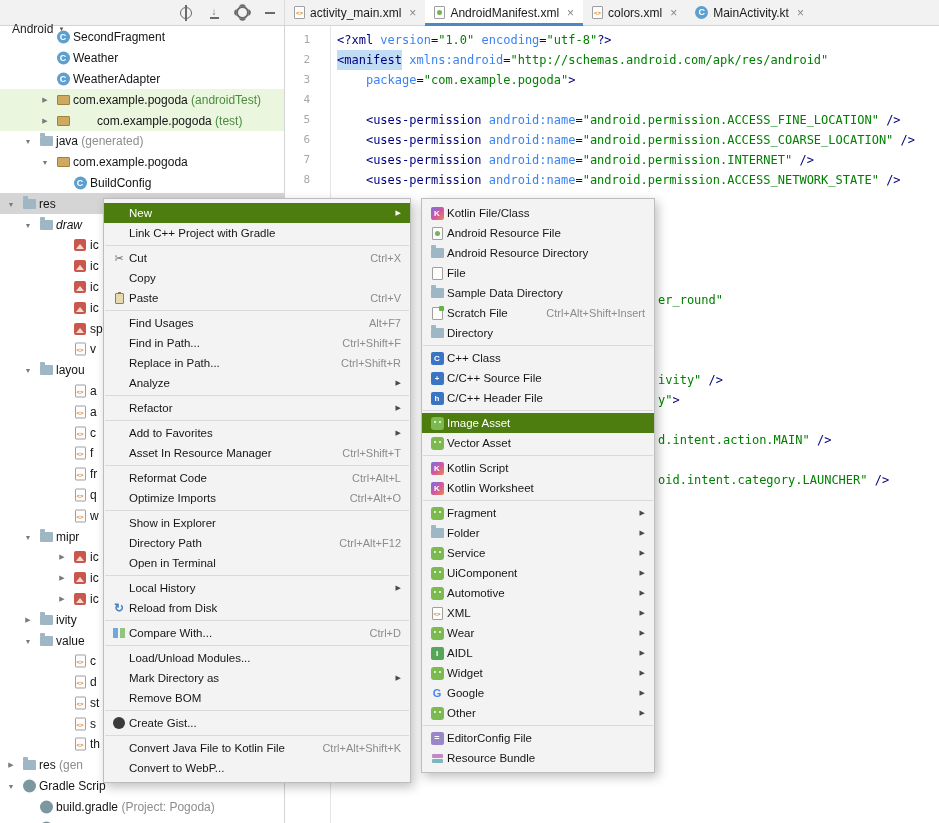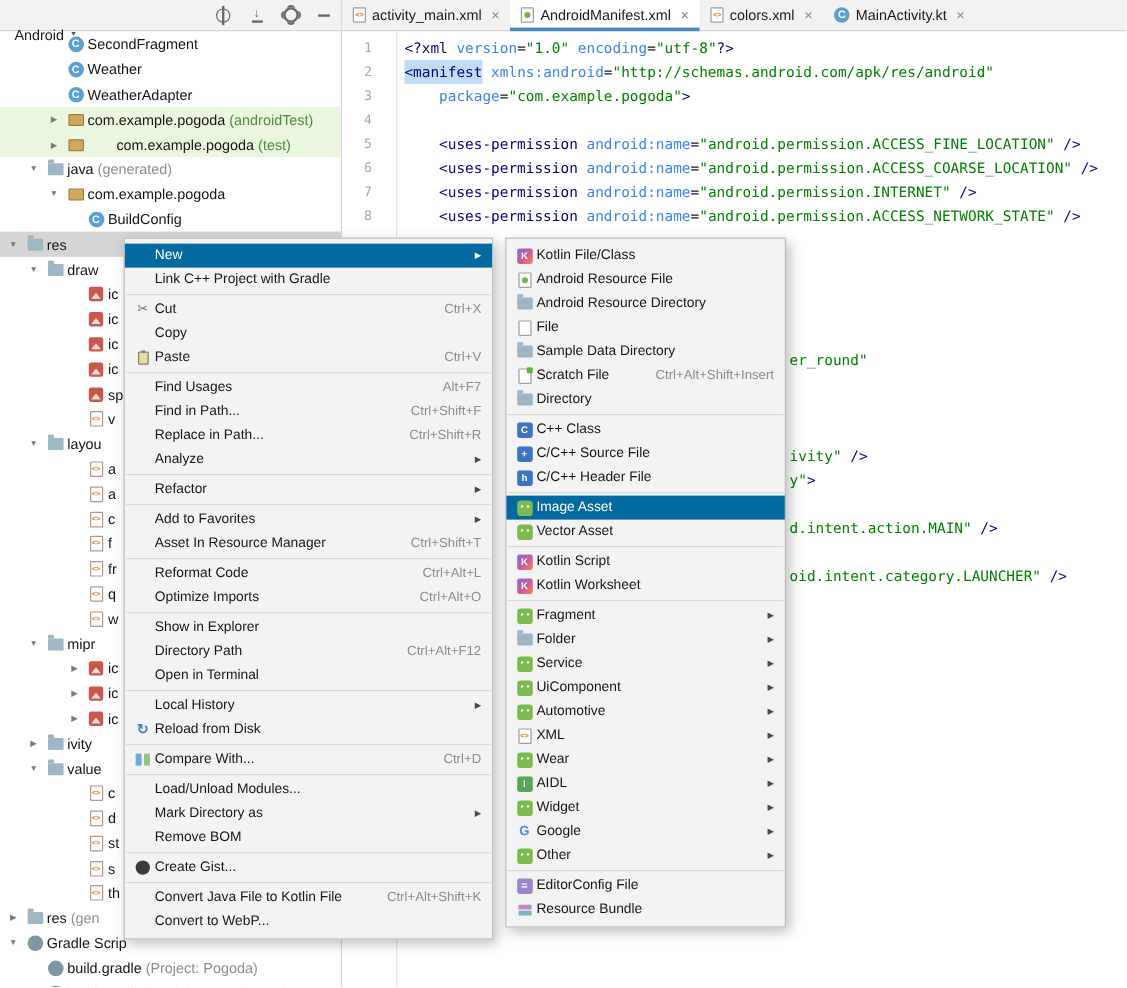--- a/index.html
+++ b/index.html
@@ -62,21 +62,21 @@
   
   .menu{position:absolute;background:#f3f3f3;border:1px solid #bdbdbd;
         box-shadow:3px 4px 10px rgba(0,0,0,0.25);padding:4px 0;box-sizing:border-box;font-size:11.5px;}
   #ctx{left:103px;top:198px;width:308px;z-index:20;}
   #sub{left:421px;top:198px;width:234px;z-index:21;}
   .mi{height:20px;display:flex;align-items:center;padding:0 9px 0 5px;color:#161616;}
   .mic{width:20px;flex:none;display:flex;align-items:center;justify-content:center;}
   .mlb{white-space:nowrap;}
   .msc{margin-left:auto;padding-left:16px;color:#8c8c8c;font-size:11px;white-space:nowrap;}
   .mar{margin-left:auto;padding-left:12px;font-size:7px;color:#4a4a4a;}
-  .mi.sel{background:#0369a1;color:#fff;}
+  .mi.sel{background:#4d7c0f;color:#fff;}
   .mi.sel .mar{color:#fff;}
   .msep{height:1px;background:#d9d9d9;margin:2px 1px;}
 
   
   .ico{display:inline-block;box-sizing:border-box;}
   .ik{width:13px;height:13px;background:linear-gradient(135deg,#7a6ee6,#d4579b 55%,#ef8d44);
       color:#fff;font-size:8px;font-weight:bold;line-height:13px;text-align:center;border-radius:2px;}
   .icls{width:13px;height:13px;border-radius:50%;background:#5ba0d0;color:#fff;font-size:9px;
         font-weight:bold;line-height:13px;text-align:center;}
   .ipkg{width:13px;height:10px;background:#cfa95f;border:1px solid #a1813c;border-radius:1px;}
@@ -221,21 +221,21 @@
         <span class="tico" style="left: 21px;">
           <span class="ico ifold"></span>
         </span>
         <span class="tlab" style="left: 39px;">res</span>
       </div>
       <div class="trow">
         <span class="tarr" style="left: 22px;">▼</span>
         <span class="tico" style="left: 38px;">
           <span class="ico ifold"></span>
         </span>
-        <span class="tlab" style="left: 56px;">draw</span>
+        <span class="tlab" style="left: 56px; font-style: italic;">draw</span>
       </div>
       <div class="trow">
         <span class="tico" style="left: 72px;">
           <span class="ico iimg"></span>
         </span>
         <span class="tlab" style="left: 90px;">ic</span>
       </div>
       <div class="trow">
         <span class="tico" style="left: 72px;">
           <span class="ico iimg"></span>

